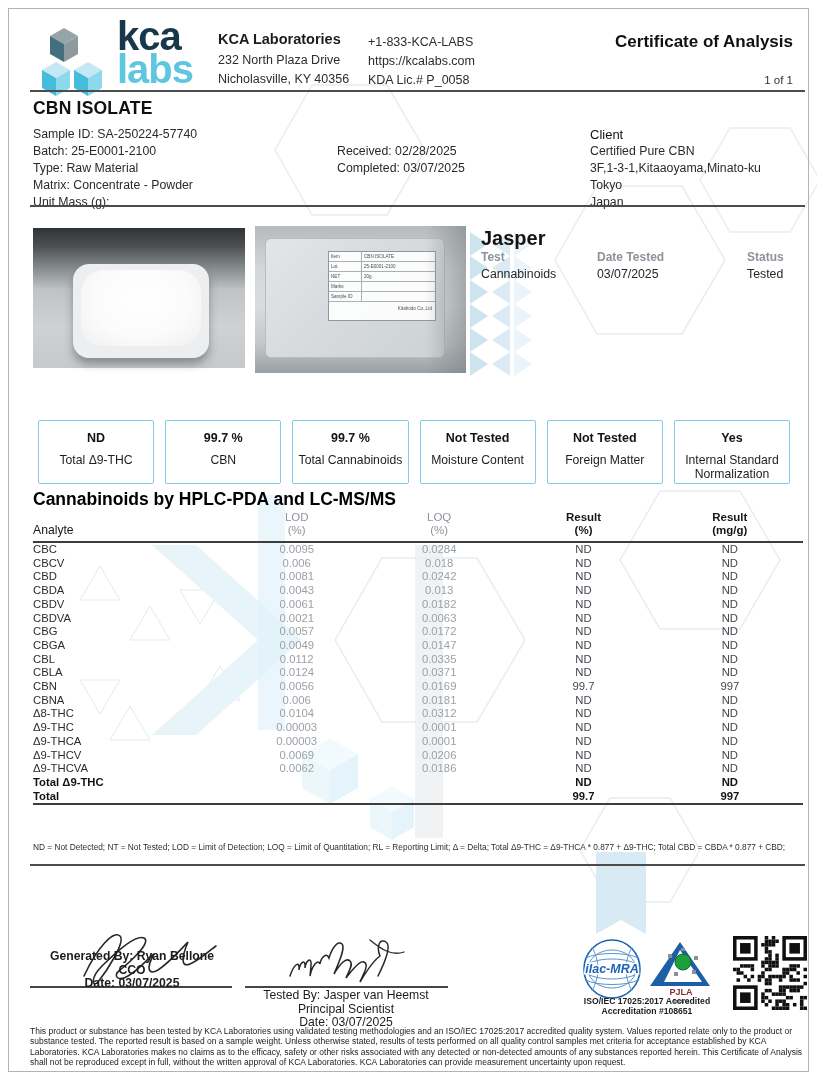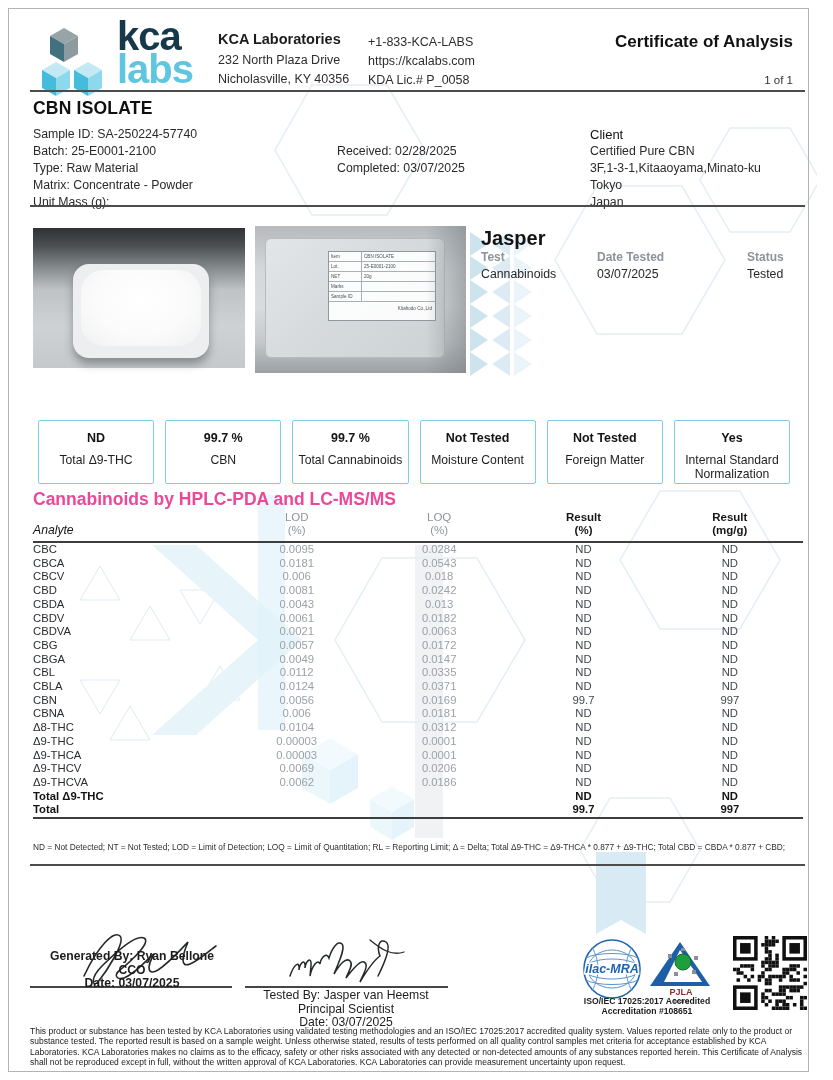--- a/index.html
+++ b/index.html
@@ -45,26 +45,26 @@
   .sum-label{font-size:12px;font-weight:600;color:#8d939b;}
   .sum-value{font-size:12.3px;color:#26282b;margin-top:3px;}
 
   
   .boxes{left:38px;top:420px;width:752px;height:64px;display:flex;gap:11px;}
   .rbox{flex:1;border:1.5px solid #82cbe8;border-radius:2px;background:#fff;text-align:center;position:relative;}
   .rbox .rval{font-size:12.5px;font-weight:bold;color:#141414;margin-top:10px;}
   .rbox .rlab{font-size:12.2px;color:#1e1e1e;margin-top:9px;line-height:13.5px;padding:0 4px;}
 
   
-  .tbl-title{left:33px;top:489px;font-size:17.5px;font-weight:bold;color:#ec4899;}
+  .tbl-title{left:33px;top:489px;font-size:17.5px;font-weight:bold;color:#000000;}
   table.cann{position:absolute;left:33px;top:511px;width:770px;border-collapse:collapse;table-layout:fixed;}
   table.cann col.c1{width:25%;} table.cann col.c2{width:18.5%;} table.cann col.c3{width:18.5%;}
   table.cann col.c4{width:19%;} table.cann col.c5{width:19%;}
   table.cann th{vertical-align:bottom;padding:0 0 4px 0;border-bottom:2px solid #3d3d3d;font-weight:normal;}
-  .th-analyte{text-align:left;font-size:12.2px;font-weight:bold;color:#161616;font-style:italic;}
+  .th-analyte{text-align:left;font-size:12.2px;font-weight:bold;color:#161616;}
   .th-line{font-size:11.5px;line-height:13px;text-align:center;color:#8e949c;}
   .th-bold .th-line{color:#161616;font-weight:bold;}
   table.cann td{height:13.7px;line-height:13.7px;font-size:11.3px;padding:0;overflow:hidden;}
   td.col-analyte{text-align:left;color:#2a2d30;}
   td.col-num{text-align:center;color:#9ba1a9;}
   td.col-res{text-align:center;color:#43484e;}
   tr.bold-row td{font-weight:bold;color:#141414;}
   tr.last-row td{border-bottom:2px solid #3d3d3d;}
   .footnote{left:33px;top:842px;width:772px;font-size:8.3px;color:#2e2e2e;white-space:nowrap;overflow:hidden;}
 
@@ -300,27 +300,20 @@
           <div class="th-line">Result</div>
           <div class="th-line">(mg/g)</div>
         </th>
       </tr>
     </thead>
     <tbody>
         <tr>
           <td class="col-analyte">CBC</td>
           <td class="col-num">0.0095</td>
           <td class="col-num">0.0284</td>
-          <td class="col-res">ND</td>
-          <td class="col-res">ND</td>
-        </tr>
-        <tr>
-          <td class="col-analyte">CBCA</td>
-          <td class="col-num">0.0181</td>
-          <td class="col-num">0.0543</td>
           <td class="col-res">ND</td>
           <td class="col-res">ND</td>
         </tr>
         <tr>
           <td class="col-analyte">CBCV</td>
           <td class="col-num">0.006</td>
           <td class="col-num">0.018</td>
           <td class="col-res">ND</td>
           <td class="col-res">ND</td>
         </tr>

